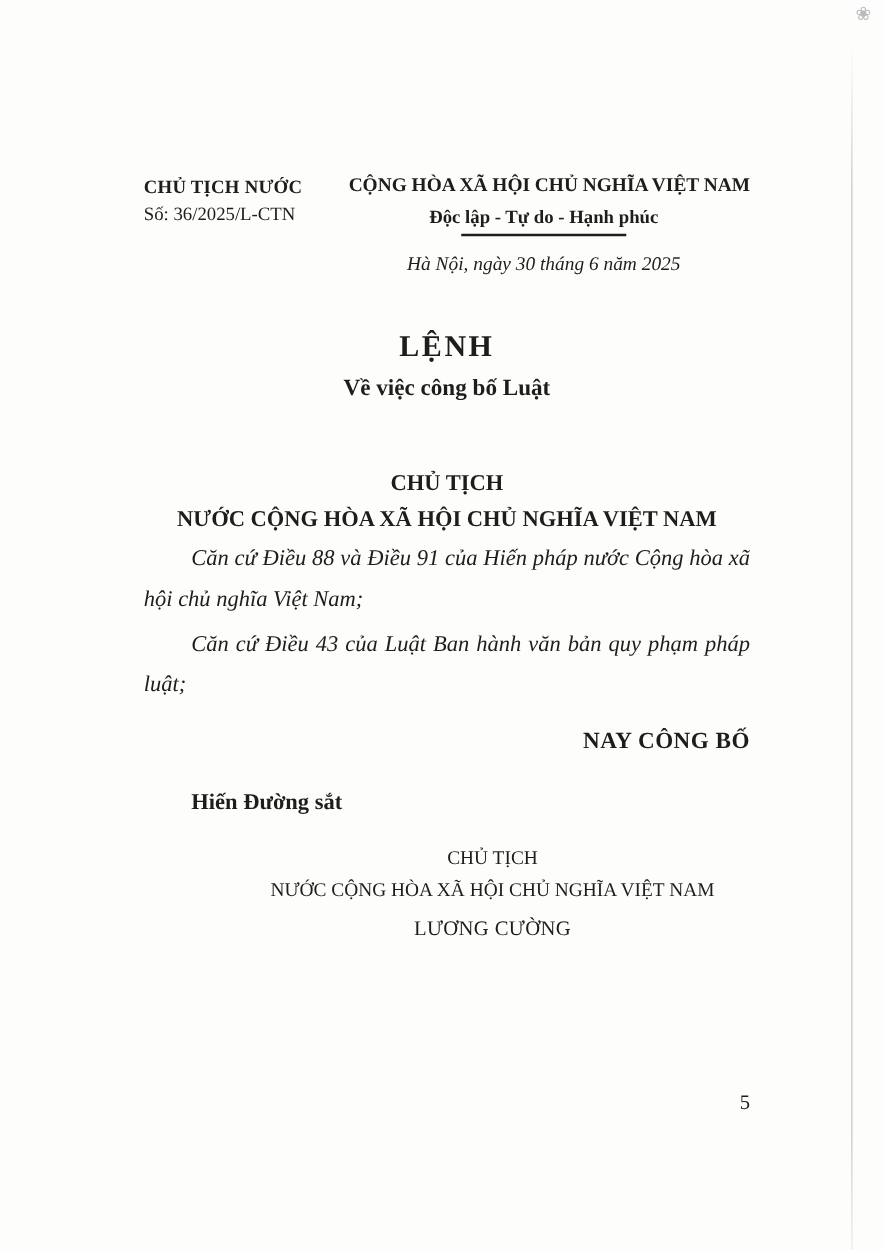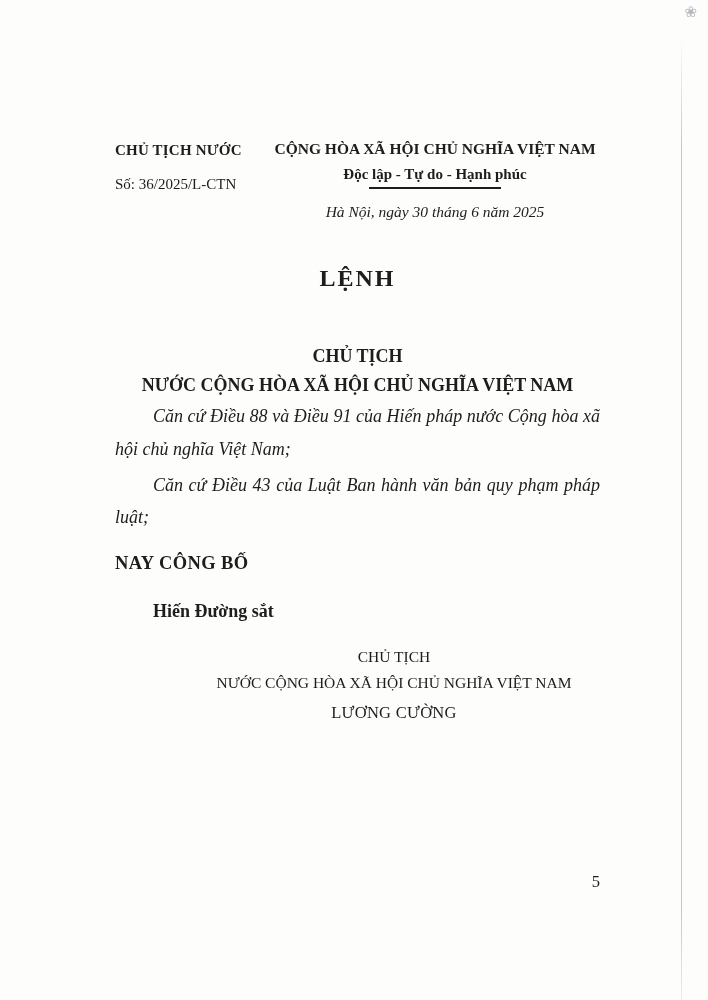--- a/index.html
+++ b/index.html
@@ -44,31 +44,32 @@
   }
   .hdr-left { width: 150px; padding-top: 2px; }
   .issuer {
     font-weight: bold;
     font-size: 15px;
     letter-spacing: .2px;
     white-space: nowrap;
   }
   .doc-no {
     font-size: 15px;
-    margin-top: 17px;
+    margin-top: 5px;
     white-space: nowrap;
   }
   .hdr-right {
     width: 330px;
     text-align: center;
   }
   .nation {
     font-weight: bold;
     font-size: 15.5px;
     white-space: nowrap;
+    text-align: right;
   }
   .motto {
     font-weight: bold;
     font-size: 15px;
     margin-top: 8px;
   }
   .motto-rule {
     width: 132px;
     height: 2px;
     background: #1d1d1b;
@@ -109,21 +110,21 @@
   .preamble {
     font-style: italic;
     font-size: 18px;
     line-height: 1.8;
     text-align: justify;
     text-indent: 38px;
   }
   .preamble + .preamble { margin-top: 4px; }
 
   .announce-heading {
-    text-align: left;
+    text-align: right;
     font-weight: bold;
     font-size: 18.5px;
     margin-top: 19px;
     letter-spacing: .4px;
   }
   .law-name {
     margin-top: 27px;
     font-weight: bold;
     font-size: 18px;
     text-indent: 38px;
@@ -174,20 +175,21 @@
     <div class="hdr-right">
       <div class="nation">CỘNG HÒA XÃ HỘI CHỦ NGHĨA VIỆT NAM</div>
       <div class="motto">Độc lập - Tự do - Hạnh phúc</div>
       <div class="motto-rule"></div>
       <div class="place-date">Hà Nội, ngày 30 tháng 6 năm 2025</div>
     </div>
   </header>
 
   <div class="title-block">
     <h1 class="lenh">LỆNH</h1>
+    <h2 class="subtitle">Về việc công bố Luật</h2>
   </div>
 
   <div class="authority">
     <div>CHỦ TỊCH</div>
     <div>NƯỚC CỘNG HÒA XÃ HỘI CHỦ NGHĨA VIỆT NAM</div>
   </div>
 
   <p class="preamble">Căn cứ Điều 88 và Điều 91 của Hiến pháp nước Cộng hòa xã hội chủ nghĩa Việt Nam;</p>
   <p class="preamble">Căn cứ Điều 43 của Luật Ban hành văn bản quy phạm pháp luật;</p>
 

